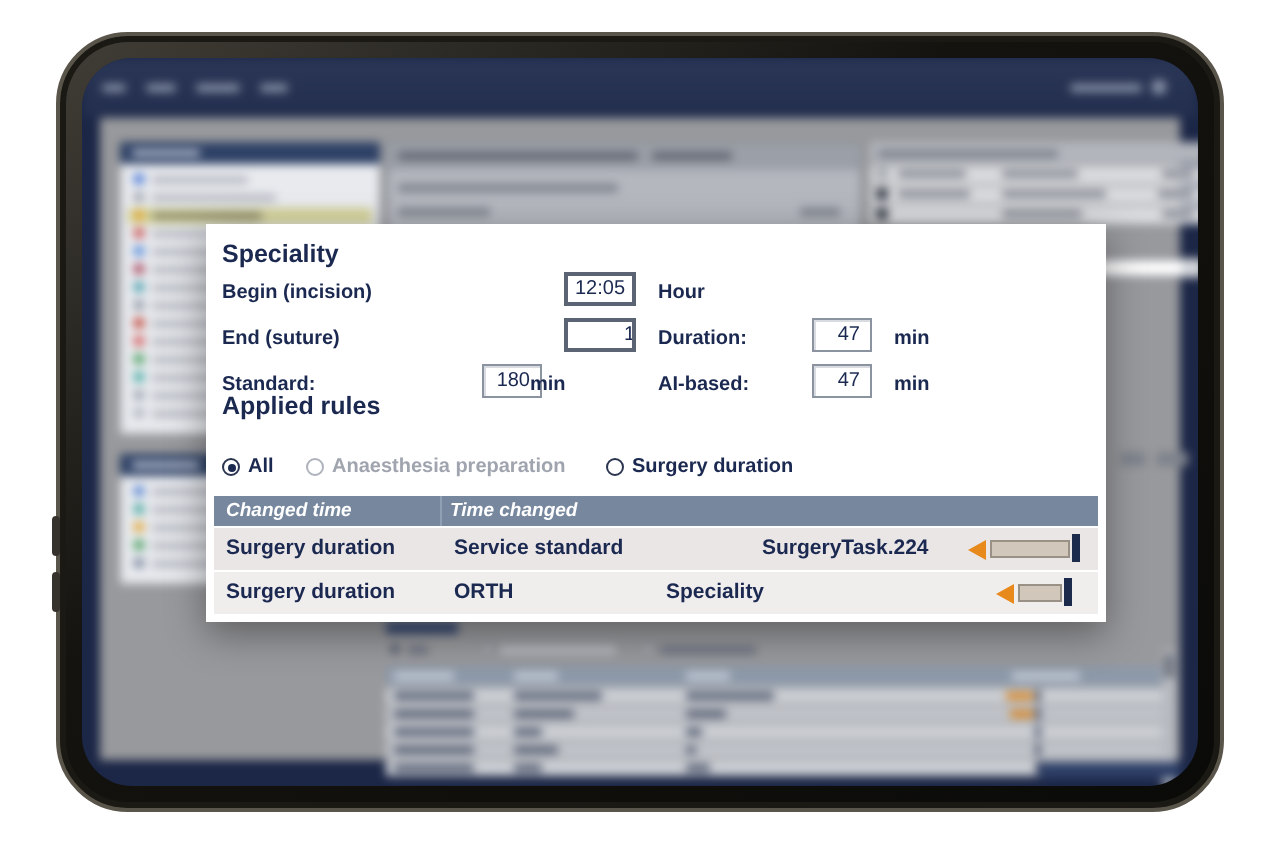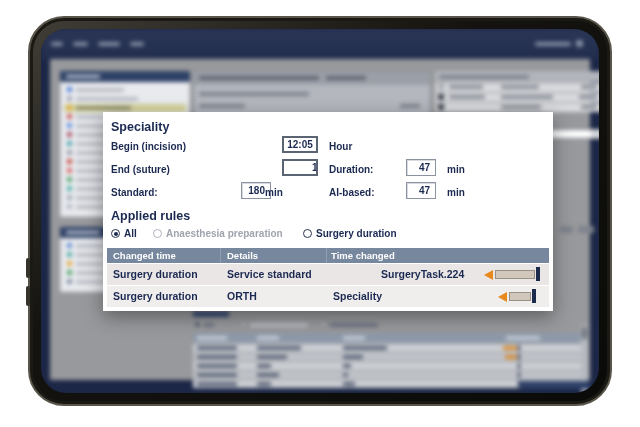--- a/index.html
+++ b/index.html
@@ -76,36 +76,36 @@
   .tick{position:absolute;top:1px;width:2px;height:6px;background:#2A3555;}
   .blob{position:absolute;top:2px;height:4px;background:#D98A2B;border-radius:1px;}
   .ar-scroll{position:absolute;right:0;top:14px;bottom:0;width:7px;background:#b7bac0;}
   .ar-scroll .thumb{position:absolute;left:1px;top:2px;width:5px;height:12px;background:#6F747E;}
 
   
   .overlay{position:absolute;left:103px;top:112px;width:450px;height:199px;background:#fff;
     box-shadow:0 6px 18px rgba(0,0,0,.38);color:var(--navy_text);}
   .overlay .h2{position:absolute;left:8px;font-size:12.5px;font-weight:bold;}
   .lbl{position:absolute;font-size:10px;font-weight:bold;white-space:nowrap;}
-  .box{position:absolute;height:17px;font-family:"Liberation Sans",sans-serif;font-size:10px;font-weight:bold;
+  .box{position:absolute;height:17px;font-family:"Liberation Sans",sans-serif;font-size:10px;font-weight:normal;
     color:var(--navy_text);background:#fff;}
   .box.time{width:36px;border:2px solid #5B6472;text-align:center;}
   .box.num{width:30px;border:1px solid #8B93A1;box-shadow:inset 1px 1px 0 #d8dbe0;text-align:right;padding-right:5px;}
 
   .radio-row{position:absolute;left:8px;top:116px;height:12px;}
   .radio{position:absolute;top:0;display:flex;align-items:center;cursor:pointer;}
   .rdot{width:9px;height:9px;border:1.5px solid #2b3550;border-radius:50%;margin-right:4px;position:relative;background:#fff;}
   .rdot.checked::after{content:"";position:absolute;left:1.5px;top:1.5px;width:4px;height:4px;border-radius:50%;background:#1B2951;}
   .radio .rtext{font-size:10px;font-weight:bold;color:var(--navy_text);white-space:nowrap;}
   .radio.disabled .rdot{border-color:#AEB2BB;}
   .radio.disabled .rtext{color:#9FA4AE;text-align:right;}
 
   .rtable{position:absolute;left:4px;top:136px;width:442px;font-size:10.5px;}
   .thead{display:flex;height:15px;background:var(--table_header_bg);color:#fff;font-size:9.5px;font-weight:bold;}
-  .th{line-height:15px;padding-left:6px;border-right:1px solid #8fa0b5;}
+  .th{line-height:15px;padding-left:6px;border-right:1px solid #8fa0b5;font-style:italic;}
   .trow{display:flex;height:21px;margin-top:1px;background:var(--row_bg);font-weight:bold;color:var(--navy_text);}
   .trow.alt{background:var(--row_alt_bg);}
   .td{line-height:21px;padding-left:6px;overflow:hidden;white-space:nowrap;}
   .c1{width:114px;}.c2{width:154px;}.c3{width:106px;}.c4{width:68px;padding-left:0;border-right:none;position:relative;}
   .shift{position:absolute;top:0;left:0;right:0;bottom:0;}
   .tri{position:absolute;width:0;height:0;border-top:5px solid transparent;border-bottom:5px solid transparent;
     border-right:9px solid var(--accent_orange);top:6px;}
   .tbar{position:absolute;height:9px;background:#D2C7BB;border:1px solid #9A9186;top:6px;}
   .omark{position:absolute;width:4px;height:14px;background:#1C2A4C;top:3px;}
 </style>
@@ -334,41 +334,40 @@
     <input class="box num" style="left: 303px; top: 47px;" value="47">
     <span class="lbl" style="left:344px;top:52px">min</span>
 
     <span class="lbl" style="left:8px;top:75px">Standard:</span>
     <input class="box num" style="left: 138px; top: 70px;" value="180">
     <span class="lbl" style="left:162px;top:75px">min</span>
     <span class="lbl" style="left:226px;top:75px">AI-based:</span>
     <input class="box num" style="left: 303px; top: 70px;" value="47">
     <span class="lbl" style="left:344px;top:75px">min</span>
 
-    <div class="h2" style="top:97px">Applied rules</div>
+    <div class="h2" style="top:84px">Applied rules</div>
 
     <div class="radio-row">
       <label class="radio" style="left:0">
         <span class="rdot checked"></span>
         <span class="rtext">All</span>
       </label>
       <label class="radio disabled" style="left:42px">
         <span class="rdot"></span>
         <span class="rtext">Anaesthesia preparation</span>
       </label>
       <label class="radio" style="left:192px">
         <span class="rdot"></span>
         <span class="rtext">Surgery duration</span>
       </label>
     </div>
 
     <div class="rtable">
       <div class="thead">
         <div class="th c1">Changed time</div>
-        <div class="th c3">Details</div>
         <div class="th c4" style="padding-left:4px">Time changed</div>
       </div>
       <div class="trow">
         <div class="td c1">Surgery duration</div>
         <div class="td c2">Service standard</div>
         <div class="td c3">SurgeryTask.224</div>
         <div class="td c4">
           <span class="shift">
             <span class="tri" style="left:3px"></span>
             <span class="tbar" style="left:14px;width:40px"></span>

